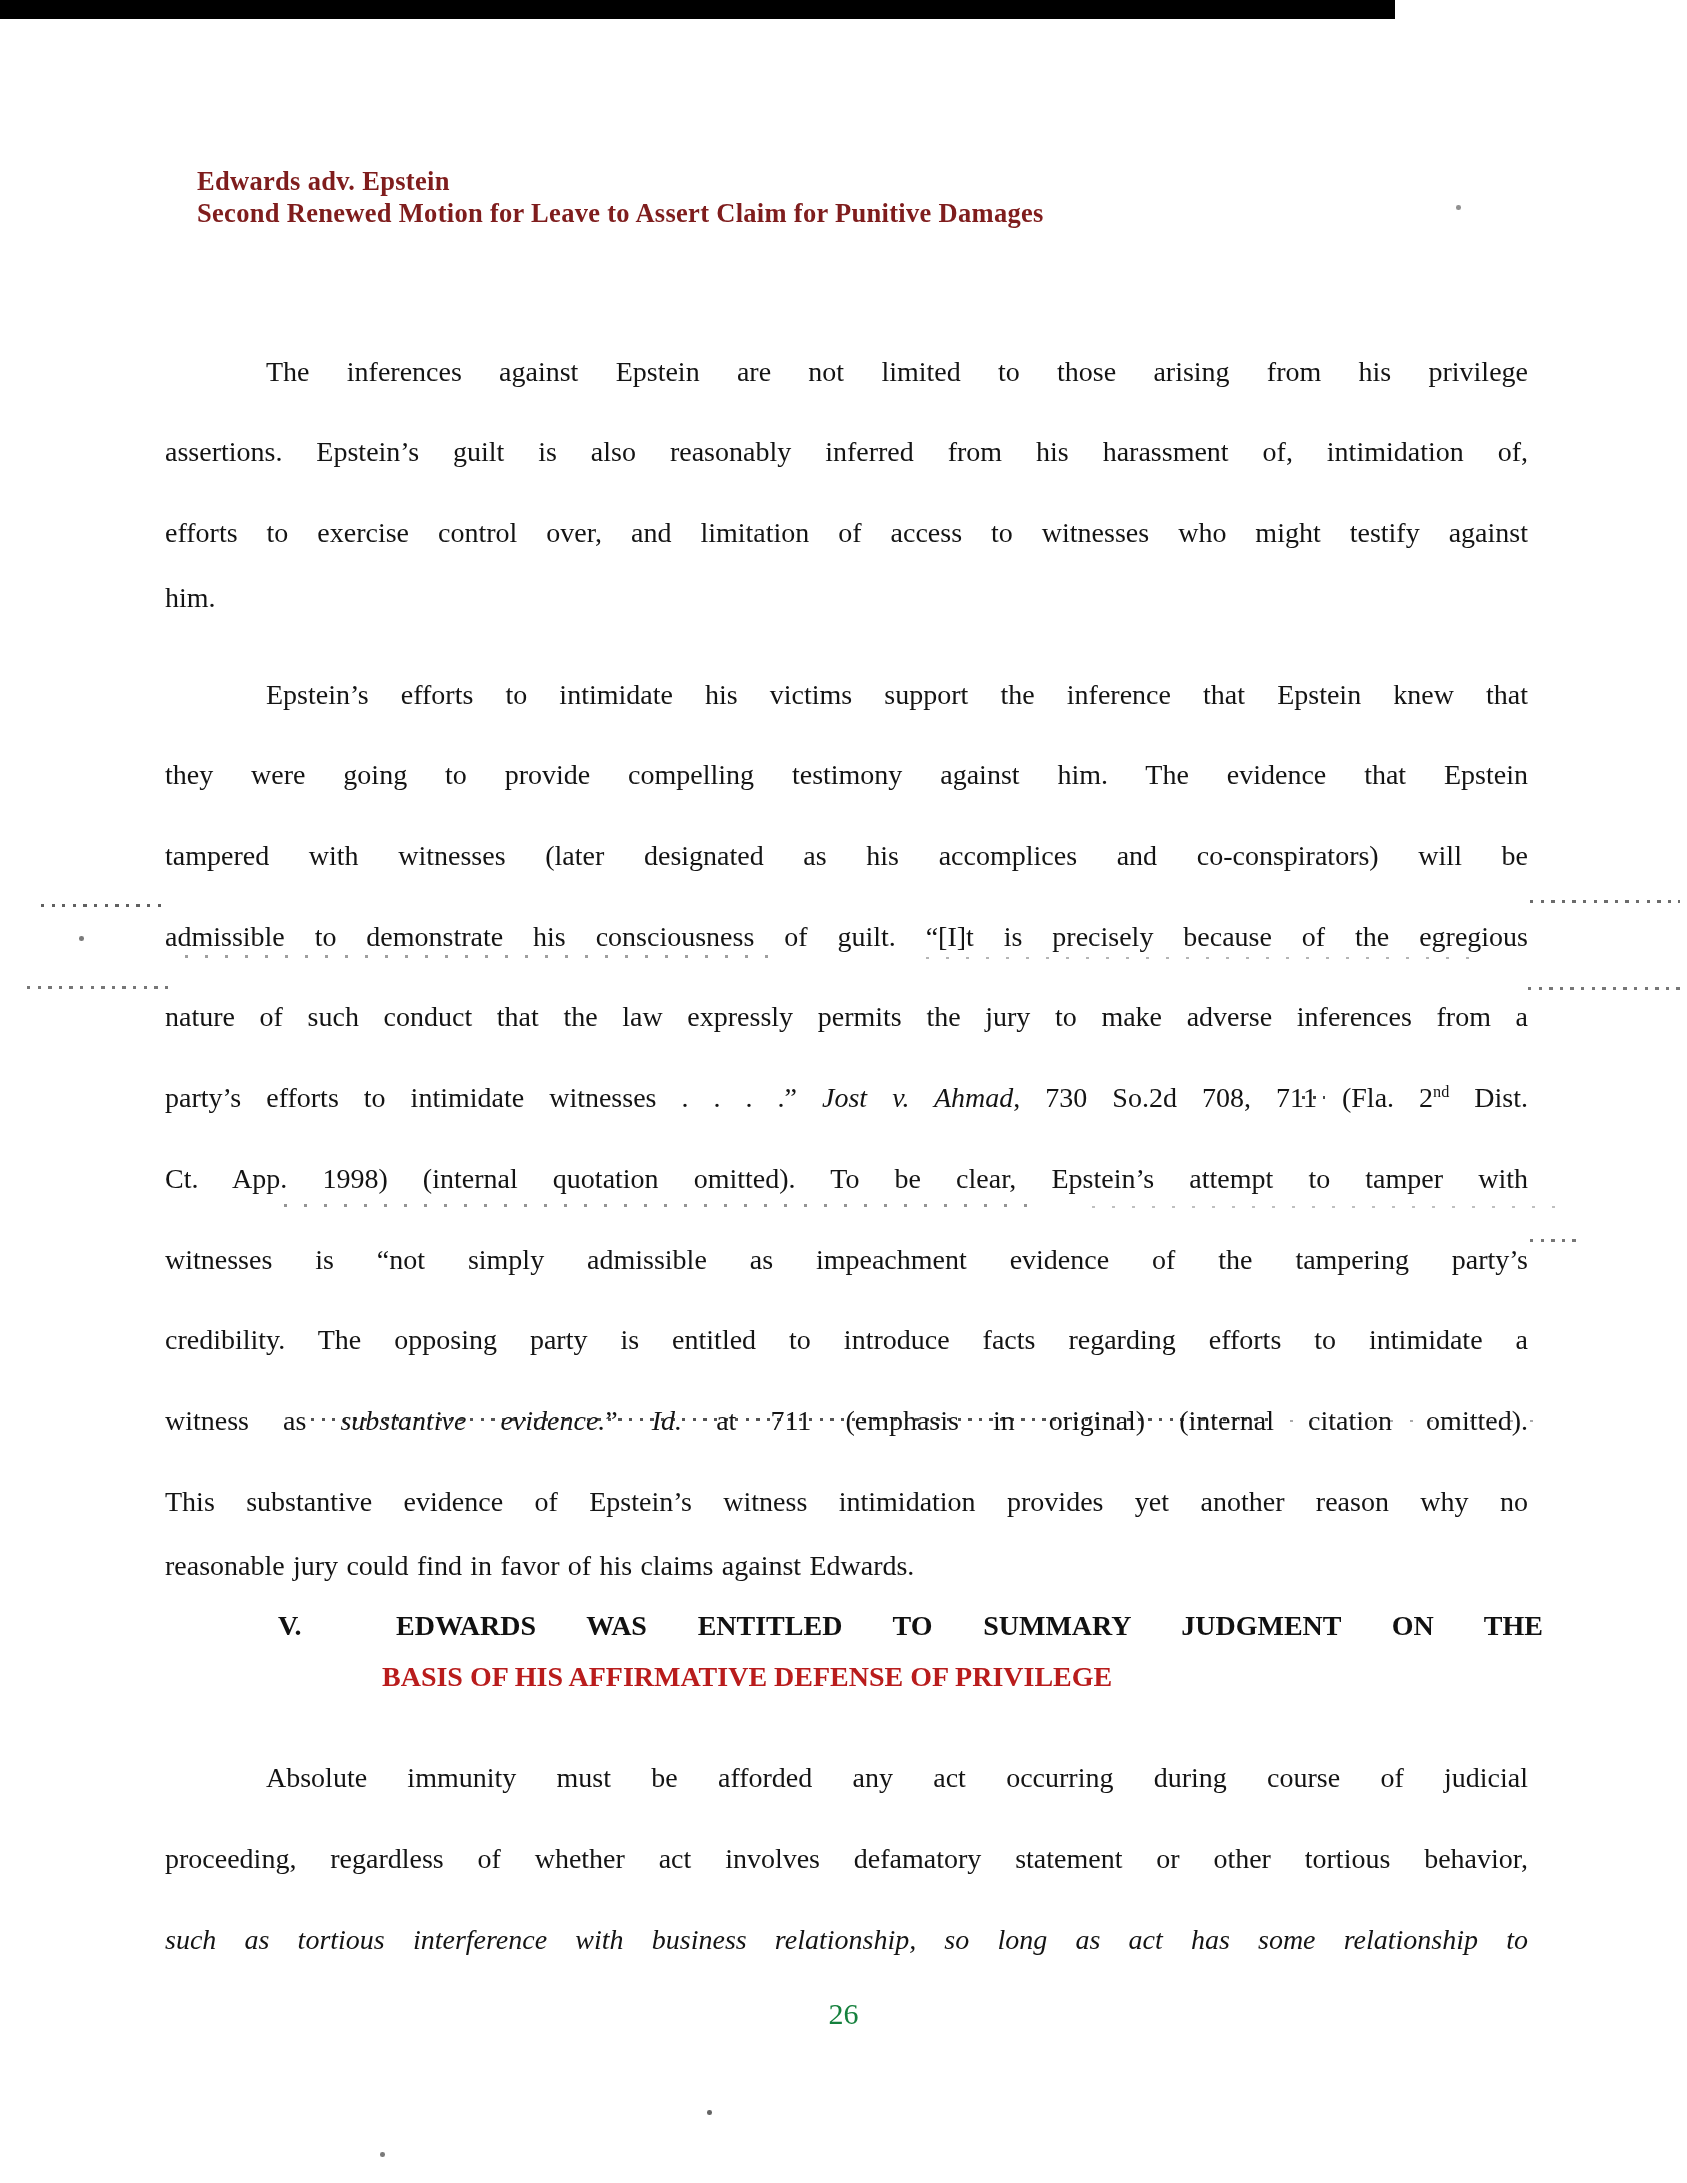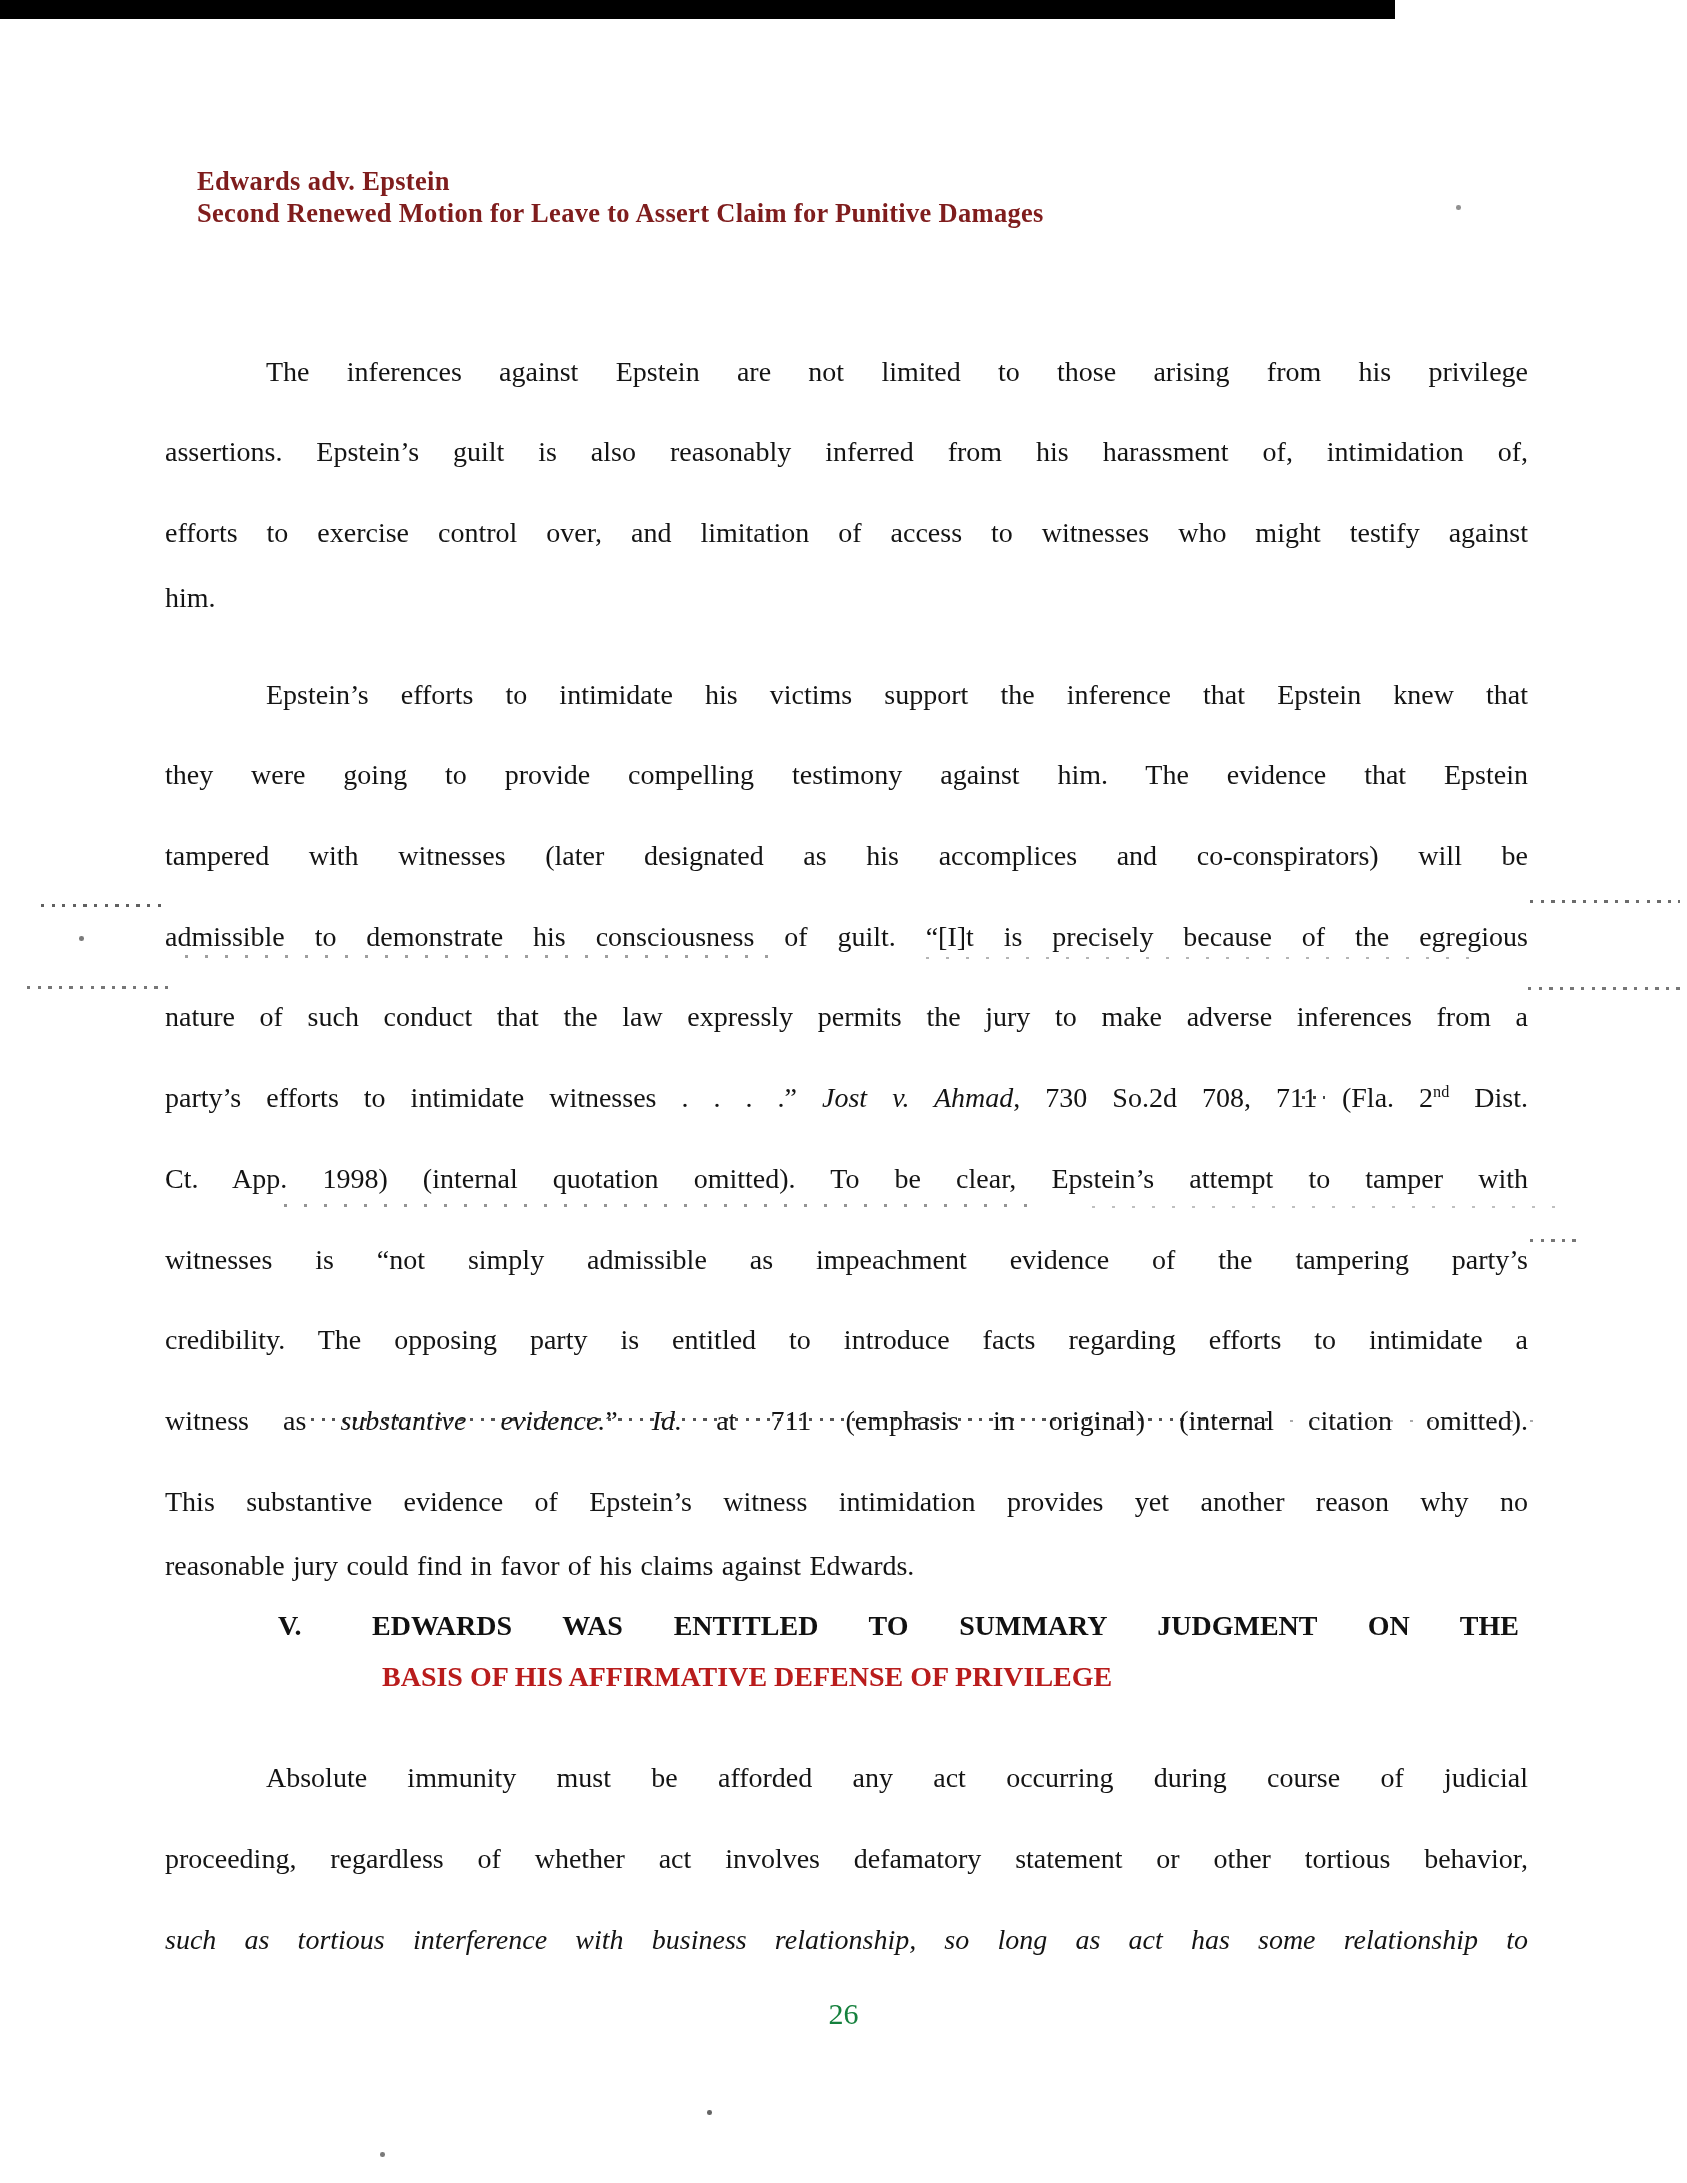--- a/index.html
+++ b/index.html
@@ -25,21 +25,21 @@
     font-size:28px;line-height:1.18;color:#141414;word-spacing:1.3px;
     white-space:normal;
   }
   .line.just{text-align:justify;text-align-last:justify;margin-top:16px;}
   .line.indent{padding-left:101px;}
   .seg-i{font-style:italic;}
   .seg-s{vertical-align:super;font-size:0.58em;line-height:0;}
   
   .h-num{position:absolute;left:278px;top:1610px;font-weight:bold;font-size:28px;color:#111;}
   .h-line1{
-    position:absolute;left:372px;top:1610px;width:1147px;
+    position:absolute;left:396px;top:1610px;width:1147px;
     font-weight:bold;font-size:28px;color:#111;
     text-align:justify;text-align-last:justify;word-spacing:2.6px;
   }
   .h-line2{position:absolute;left:382px;top:1661px;font-weight:bold;font-size:28px;color:#b91c1c;white-space:nowrap;}
   
   .pageno{position:absolute;left:0;top:1997px;width:1687px;text-align:center;font-size:30px;color:#15803d;}
   
   .noise{position:absolute;height:2.6px;background-image:repeating-linear-gradient(90deg,#1c1c1c 0 3.3px,transparent 3.3px 10.6px);}
   .noise.sparse{background-image:repeating-linear-gradient(90deg,#2a2a2a 0 2.6px,transparent 2.6px 20px);}
   .dot{position:absolute;width:4.6px;height:4.6px;background:#222;border-radius:50%;}

